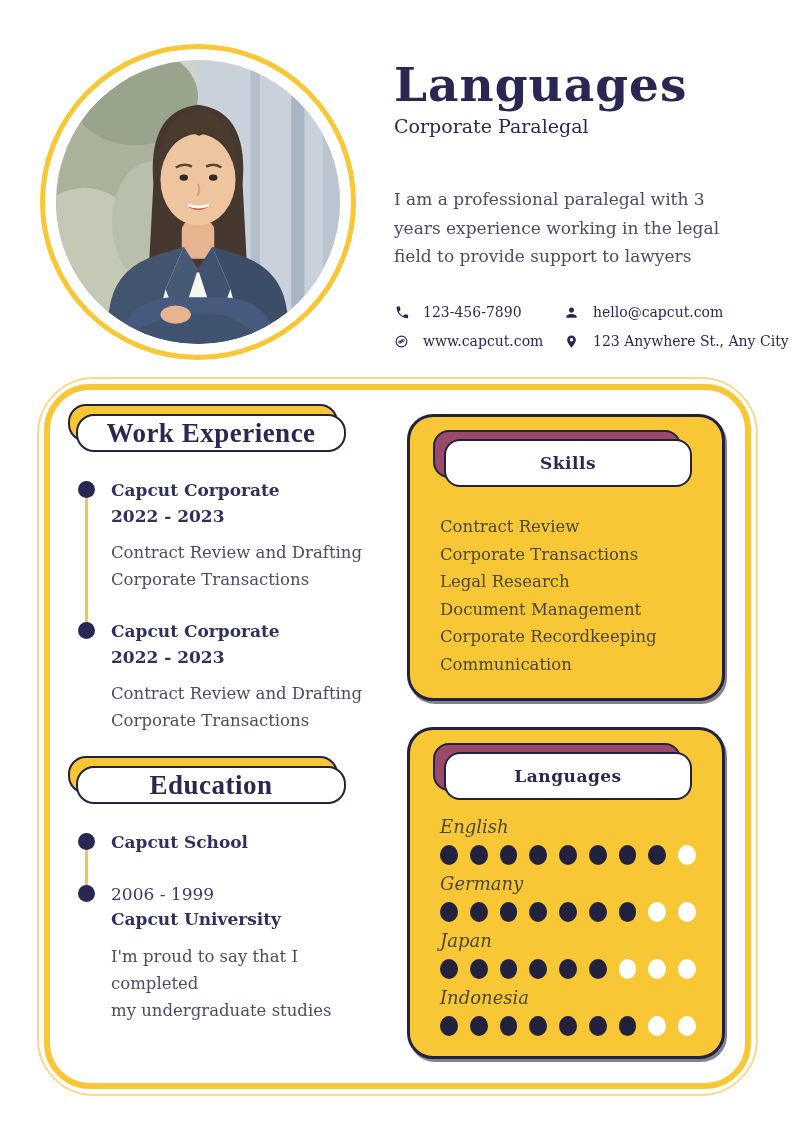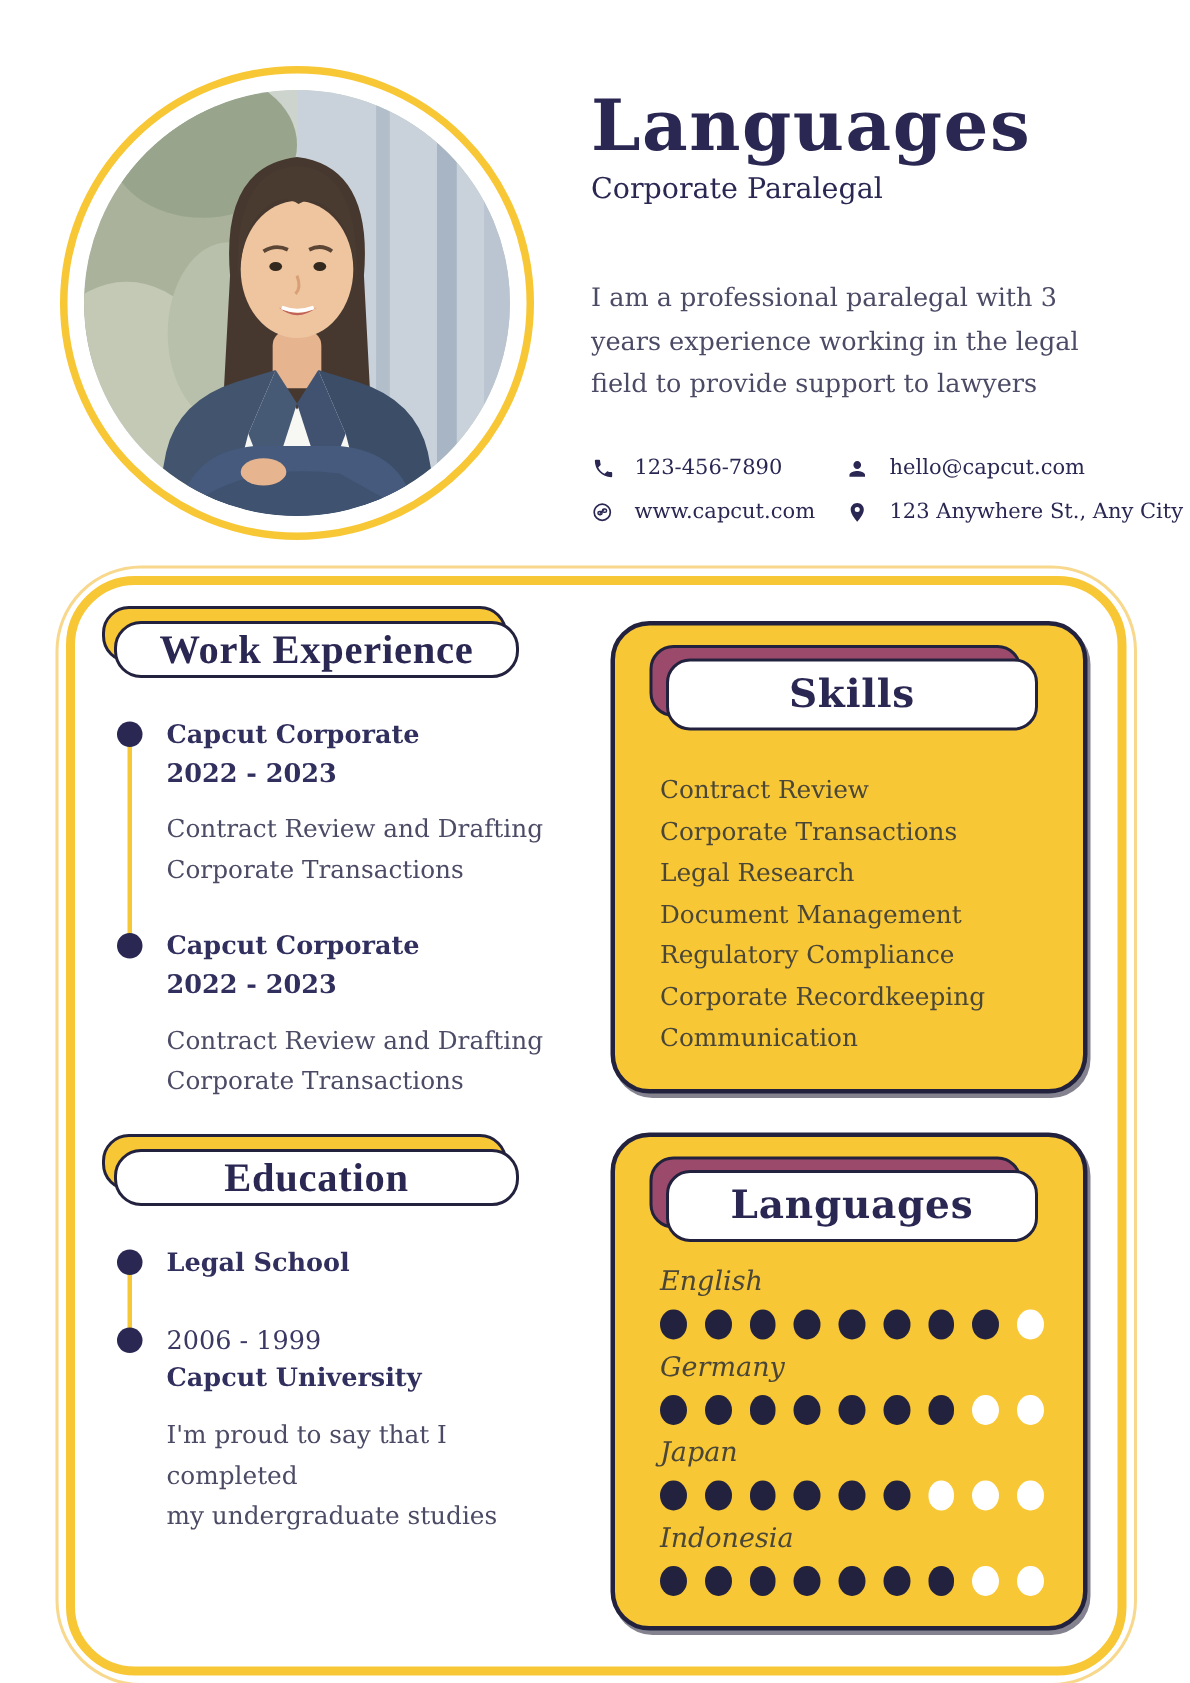--- a/index.html
+++ b/index.html
@@ -56,21 +56,21 @@
 
   
   .card{background:var(--yellow); border:3px solid var(--ink); border-radius:26px;
     box-shadow:2px 3px 0 rgba(30,28,50,.55); padding:22px 26px 20px;}
   .card + .card{margin-top:26px;}
   .card-head{position:relative; height:48px; margin:0 4px 0 8px;}
   .card-head .offset{position:absolute; inset:0; transform:translate(-11px,-9px);
     background:var(--maroon); border:2.5px solid var(--ink); border-radius:16px;}
   .card-head .box{position:absolute; inset:0; background:#fff; border:2.5px solid var(--ink);
     border-radius:16px; display:flex; align-items:center; justify-content:center;
-    font-size:26px; font-weight:bold; color:var(--navy); letter-spacing:.5px;}
+    font-size:17px; font-weight:bold; color:var(--navy); letter-spacing:.5px;}
 
   .skills-list{margin-top:26px; padding-left:4px;}
   .skill{font-size:16.5px; line-height:27.5px; color:var(--on-yellow-text);}
 
   .languages-list{margin-top:16px; padding-left:4px;}
   .lang{margin-top:8px;}
   .lname{font-size:18px; color:var(--on-yellow-text); margin-bottom:8px;font-style:italic;}
   .ldots{display:flex; gap:12px;}
   .ldot{width:19px; height:20px; border-radius:50%;}
   .ldot.filled{background:var(--ink);}
@@ -199,21 +199,21 @@
         </div>
 
       <div class="sec-title edu-gap">
         <div class="offset"></div>
         <div class="box">Education</div>
       </div>
       <div class="timeline">
           <div class="entry">
             <span class="tline"></span>
             <span class="tdot"></span>
-            <div class="eline bold">Legal School</div>
+            <div class="eline bold">Capcut School</div>
           </div>
           <div class="entry">
             <span class="tdot"></span>
             <div class="eline">2006 - 1999</div>
             <div class="eline bold">Capcut University</div>
             <div class="edesc">
               <div>I'm proud to say that I completed</div>
               <div>my undergraduate studies</div>
             </div>
           </div>
@@ -224,21 +224,20 @@
       <div class="card">
         <div class="card-head">
           <div class="offset"></div>
           <div class="box">Skills</div>
         </div>
         <div class="skills-list">
             <div class="skill">Contract Review</div>
             <div class="skill">Corporate Transactions</div>
             <div class="skill">Legal Research</div>
             <div class="skill">Document Management</div>
-            <div class="skill">Regulatory Compliance</div>
             <div class="skill">Corporate Recordkeeping</div>
             <div class="skill">Communication</div>
           </div>
       </div>
 
       <div class="card">
         <div class="card-head">
           <div class="offset"></div>
           <div class="box">Languages</div>
         </div>

